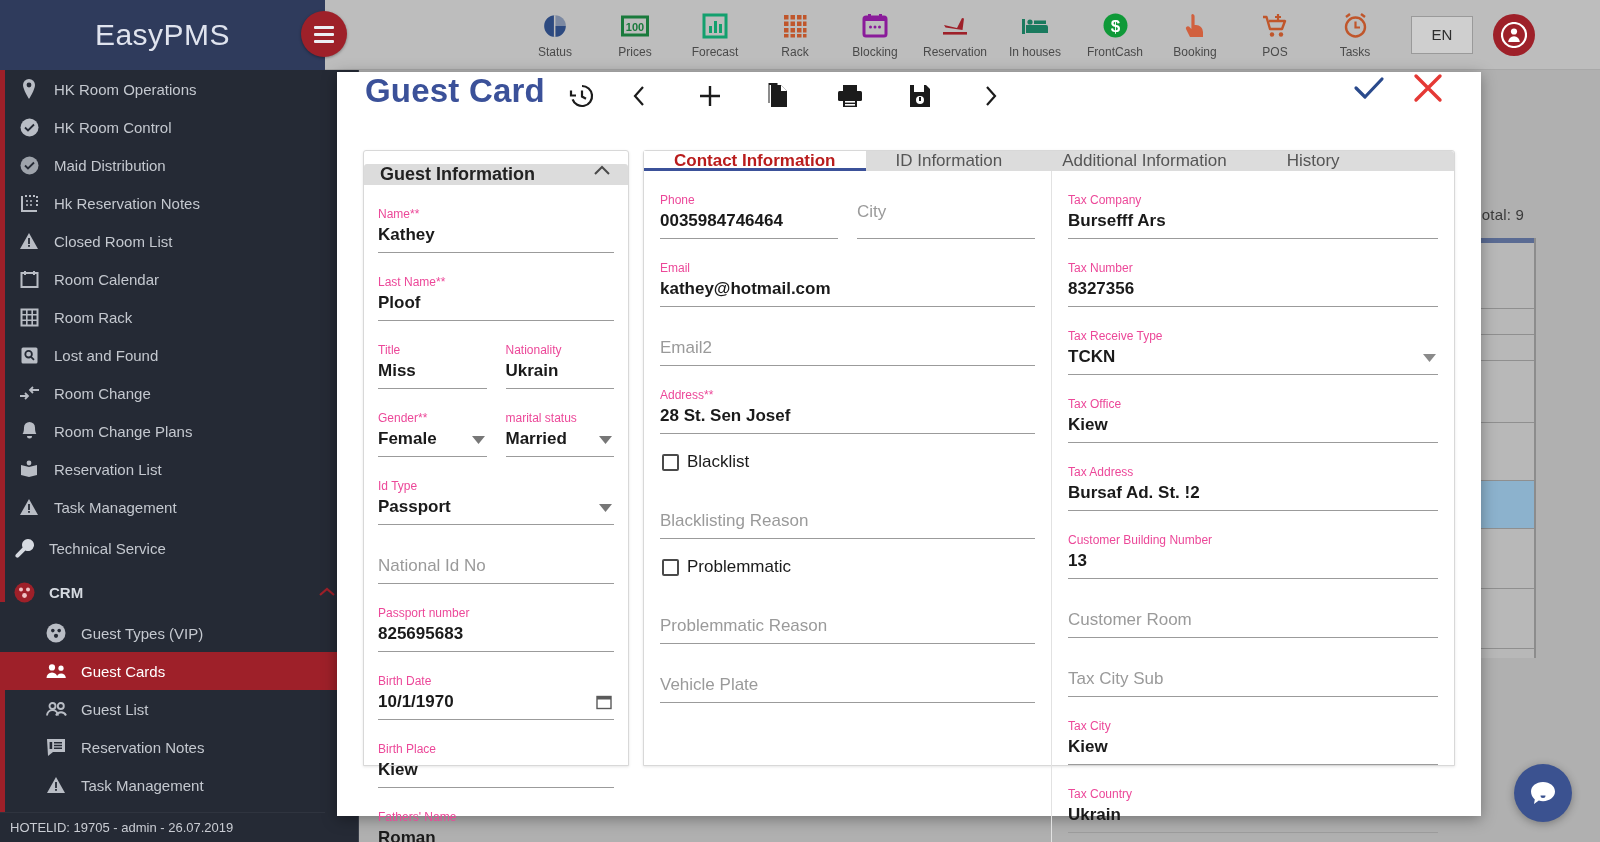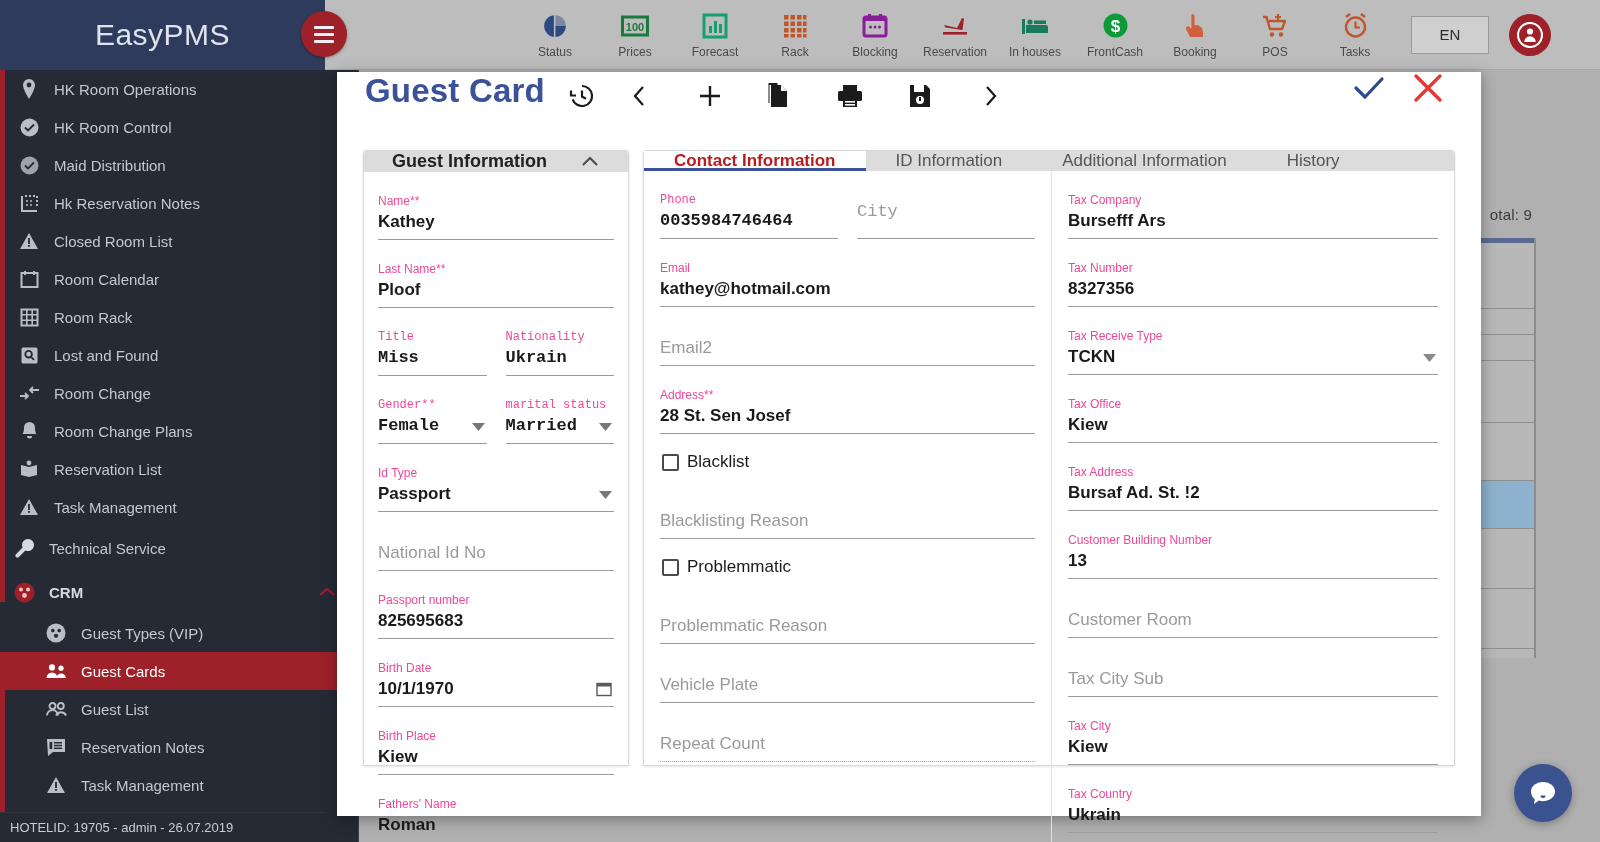--- a/index.html
+++ b/index.html
@@ -13,21 +13,21 @@
 
   #app { position: relative; width: 1600px; height: 842px; }
 
   
   .bg-page {
     position: absolute; left: 325px; top: 70px;
     width: 1275px; height: 772px;
     background: #b0b0b0;
   }
   .bg-total {
-    position: absolute; right: 68px; top: 136px;
+    position: absolute; right: 76px; top: 136px;
     font-size: 15px; color: #3a3a3a;
     letter-spacing: .2px;
   }
   .bg-table {
     position: absolute; right: 64px; top: 168px;
     width: 122px; height: 420px;
     border-left: 2px solid #8c8c8c;
     border-right: 2px solid #8c8c8c;
     background: #b8b8b8;
   }
@@ -69,21 +69,21 @@
   }
   .navitem {
     width: 80px; display: flex; flex-direction: column;
     align-items: center; justify-content: center; gap: 4px;
     cursor: pointer; user-select: none;
   }
   .navitem .ico { height: 30px; display:flex; align-items:center; justify-content:center; }
   .navitem .lbl { font-size: 12px; color: #4a4a4a; }
 
   .lang-box {
-    width: 78px; height: 38px; margin-left: 16px;
+    width: 62px; height: 38px; margin-left: 16px;
     border: 1px solid #9a9a9a; background: #cfcfcf;
     display: flex; align-items: center; justify-content: center;
     font-size: 15px; color: #2e2e2e; cursor: pointer;
   }
   .avatar-btn {
     width: 42px; height: 42px; border-radius: 50%;
     background: #9e2029; margin-left: 20px; margin-right: 14px;
     display: flex; align-items: center; justify-content: center;
     cursor: pointer;
   }
@@ -154,22 +154,22 @@
   
   .gi-card {
     width: 266px; background: #fff;
     border: 1px solid #d8d8d8;
     border-radius: 3px 3px 0 0;
     display: flex; flex-direction: column;
     box-shadow: 0 1px 3px rgba(0,0,0,.10);
   }
   .gi-head {
     height: 52px; background: #dcdcdc;
-    display: flex; align-items: center; justify-content: space-between;
-    padding: 0 28px; border-radius: 3px 3px 0 0;
+    display: flex; justify-content: space-between;
+    padding: 0 16px; border-radius: 3px 3px 0 0; margin-top: 13px;
   }
   .gi-head-title { font-size: 18px; font-weight: bold; color: #222; }
   .gi-body { padding: 8px 14px 0 14px; }
 
   
   .ct-card {
     flex: 1; display: flex; flex-direction: column;
     border: 1px solid #d8d8d8; border-radius: 3px 3px 0 0;
     background: #fff;
     box-shadow: 0 1px 3px rgba(0,0,0,.10);
@@ -197,21 +197,21 @@
 
   
   .field { position: relative; padding-top: 14px; padding-bottom: 6px; border-bottom: 1px solid #9b9b9b; margin-bottom: 8px; }
   .field.dotted { border-bottom: 1px dotted #a9a9a9; }
   .field.nolabel { padding-top: 22px; }
   .f-label { font-size: 12px; color: #ec4899; line-height: 14px; margin-bottom: 3px; }
   .f-value { font-size: 17px; font-weight: bold; color: #1a1a1a; line-height: 22px; min-height: 22px; }
   .f-placeholder { font-size: 17px; color: #9a9a9a; line-height: 22px; min-height: 22px; }
   .f-caret { position: absolute; right: 2px; bottom: 12px; }
   .f-calendar { position: absolute; right: 2px; bottom: 9px; }
-  .row2 { display: flex; gap: 19px; font-family: Liberation Mono, monospace; }
+  .row2 { display: flex; gap: 19px; }
   .row2 > .field { flex: 1; }
 
   .checkrow { display: flex; align-items: center; gap: 8px; margin: 18px 0 16px 2px; }
   .cbox { width: 17px; height: 17px; border: 2px solid #4a4a4a; border-radius: 2px; cursor:pointer; }
   .clabel { font-size: 17px; color: #1a1a1a; }
 
   
   .chat-fab {
     position: absolute; right: 28px; bottom: 20px;
     width: 58px; height: 58px; border-radius: 50%;
@@ -848,23 +848,20 @@
             </div>
 
             <div class="field nolabel">
               <div class="f-placeholder">Problemmatic Reason</div>
             </div>
 
             <div class="field nolabel">
               <div class="f-placeholder">Vehicle Plate</div>
             </div>
 
-            <div class="field nolabel dotted">
-              <div class="f-placeholder">Repeat Count</div>
-            </div>
 
 
           </div>
 
           <div class="ct-col right">
 
             <div class="field">
               <div class="f-label">Tax Company</div>
               <div class="f-value">Bursefff Ars</div>
             </div>

